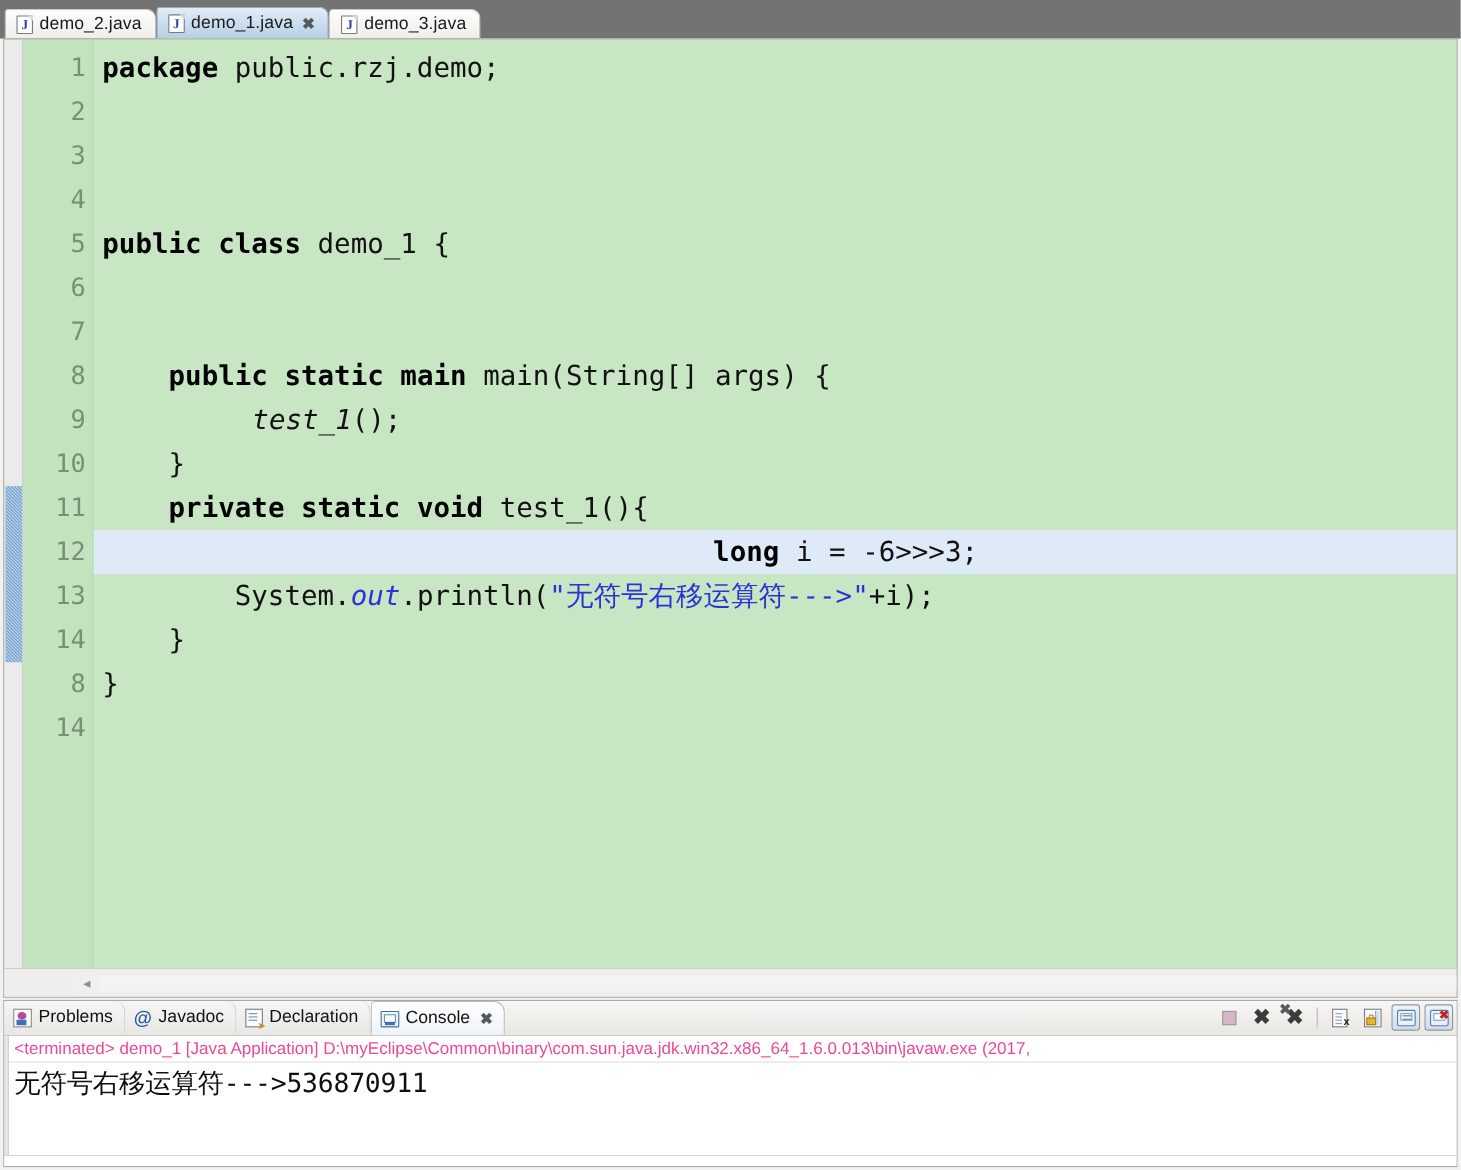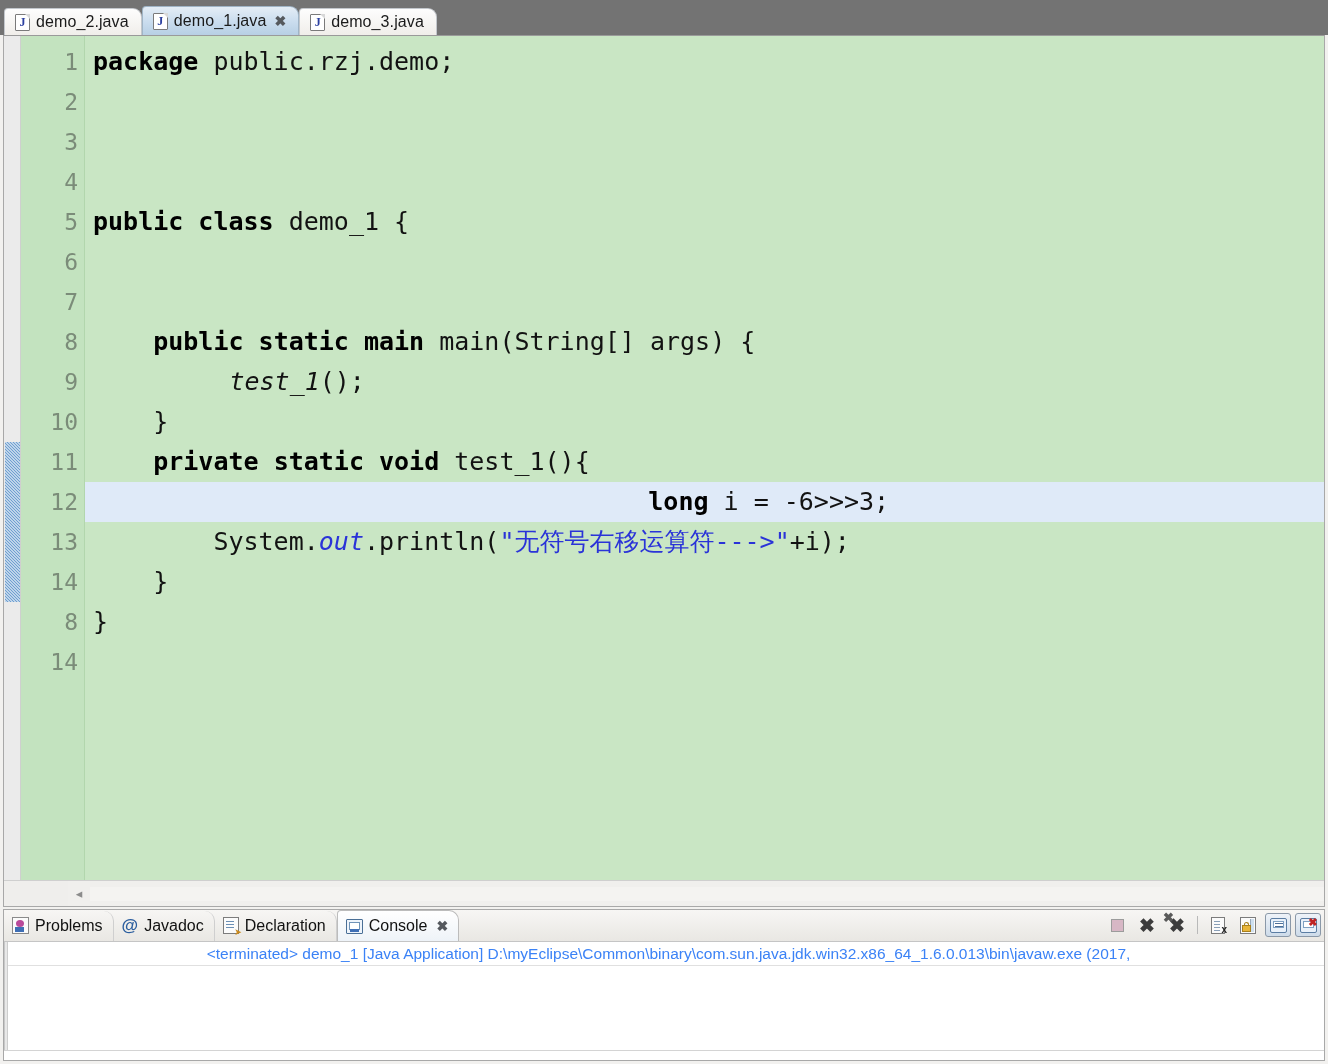--- a/index.html
+++ b/index.html
@@ -355,26 +355,25 @@
   
   .console-body {
     position: relative;
     flex: 1 1 auto;
     background: #ffffff;
     overflow: hidden;
     border-left: 1px solid #c8c8c8;
   }
   .console-line-head {
     font-size: 15.5px;
-    color: #3b82f6;
+    color: #ec4899;
     white-space: nowrap;
     padding: 3px 0 2px 4px;
     border-bottom: 1px solid #e0e0e0;
     font-family: "Liberation Sans", sans-serif;
-    text-align: center;
   }
   .console-out {
     font-family: "DejaVu Sans Mono", monospace;
     font-size: 24px;
     color: #0f0f0f;
     white-space: pre;
     padding: 3px 0 0 4px;
     letter-spacing: -0.2px;
   }
   .console-vrule {
@@ -456,21 +455,21 @@
     </div>
     <div class="hscroll">
       <div class="sb-left-pad"></div>
       <div class="sb-arrow">◂</div>
       <div class="sb-track"></div>
     </div>
   </div>
 
   <div class="bottom-stack">
     <div class="view-tabbar">
-      <div id="view-tabs" style="display:flex;align-items:center;height:100%">
+      <div id="view-tabs" style="display:flex;align-items:flex-start;height:100%">
           <div class="vtab">
             <span style="display: inline-flex; align-items: center;">
               <span class="ic-problems"></span>
             </span>
             <span>Problems</span>
           </div>
           <div class="vtab">
             <span style="display: inline-flex; align-items: center;">
               <span class="ic-at">@</span>
             </span>
@@ -538,17 +537,18 @@
                 <span class="scr"></span>
                 <span class="xm">✖</span>
               </span>
             </span>
           </div>
         </div>
     </div>
     <div class="console-body">
       <div class="console-vrule"></div>
       <div class="console-line-head" style="padding-left:8px">&lt;terminated&gt; demo_1 [Java Application] D:\myEclipse\Common\binary\com.sun.java.jdk.win32.x86_64_1.6.0.013\bin\javaw.exe (2017,</div>
+      <div class="console-out" style="padding-left:8px">无符号右移运算符---&gt;536870911</div>
     </div>
     <div class="bottom-edge"></div>
   </div>
 
 </div>
 
 </body></html>

